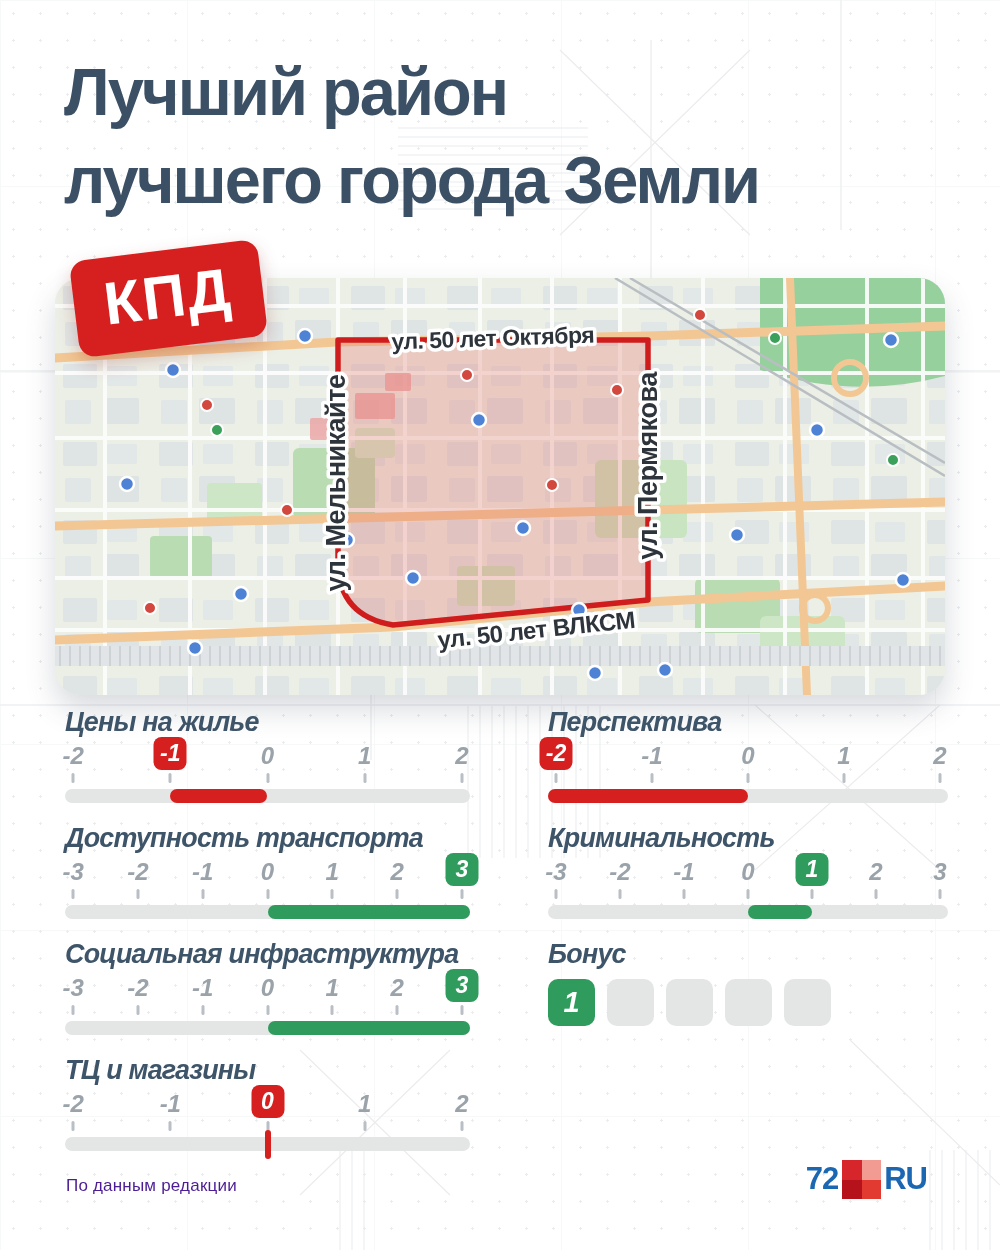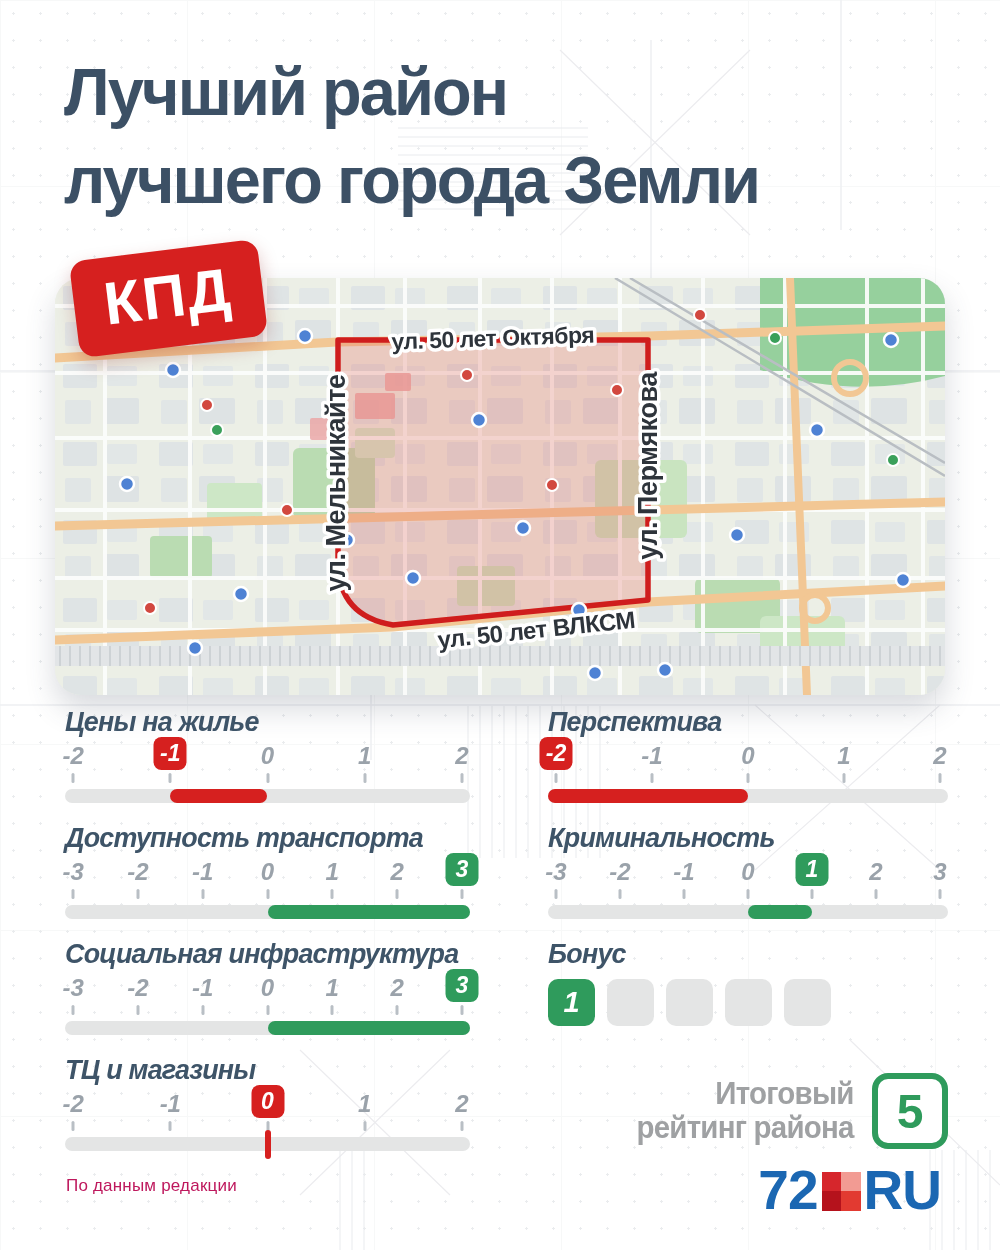--- a/index.html
+++ b/index.html
@@ -100,26 +100,26 @@
   }
   .rating-box{
     width:64px;height:64px;border:6px solid #2f9b5c;border-radius:16px;
     background:#fff;color:#2f9b5c;font-size:48px;font-weight:bold;
     display:flex;align-items:center;justify-content:center;
   }
 
   
   .source{
     position:absolute;left:66px;top:1176px;z-index:3;
-    color:#be185d;font-size:17px;letter-spacing:.2px;
+    color:#4c1d95;font-size:17px;letter-spacing:.2px;
   }
   .logo{
-    position:absolute;right:59px;top:1158px;z-index:3;
+    position:absolute;right:73px;top:1158px;z-index:3;
     display:flex;align-items:center;color:#1b67b2;font-weight:bold;
-    font-size:55px;letter-spacing:-1px;
+    font-size:31px;letter-spacing:-1px;
   }
   .logo-sq{
     width:39px;height:39px;margin:2px 3px 0 4px;
     display:grid;grid-template-columns:1fr 1fr;grid-template-rows:1fr 1fr;
   }
   .logo-sq i:nth-child(1){background:#d6262c;}
   .logo-sq i:nth-child(2){background:#f29b93;}
   .logo-sq i:nth-child(3){background:#b5121c;}
   .logo-sq i:nth-child(4){background:#e23a31;}
 </style>
@@ -368,27 +368,20 @@
           <div class="tick-mark" style="left: 26%;"></div>
           <div class="value-badge red-bg" style="left: 50%;">0</div>
           <div class="tick-mark" style="left: 50%;"></div>
           <div class="tick-num" style="left: 74%;">1</div>
           <div class="tick-mark" style="left: 74%;"></div>
           <div class="tick-num" style="left: 98%;">2</div>
           <div class="tick-mark" style="left: 98%;"></div>
           <div class="zero-marker" style="left: 50%;"></div>
         </div>
       </div>
-      <div class="final-rating" id="final-rating-cell">
-      <div class="rating-text">
-        <div>Итоговый</div>
-        <div>рейтинг района</div>
-      </div>
-      <div class="rating-box">5</div>
-    </div>
   </div>
 
   <div class="source">По данным редакции</div>
 
   <div class="logo">
     <span>72</span>
     <span class="logo-sq">
         <i></i>
         <i></i>
         <i></i>

